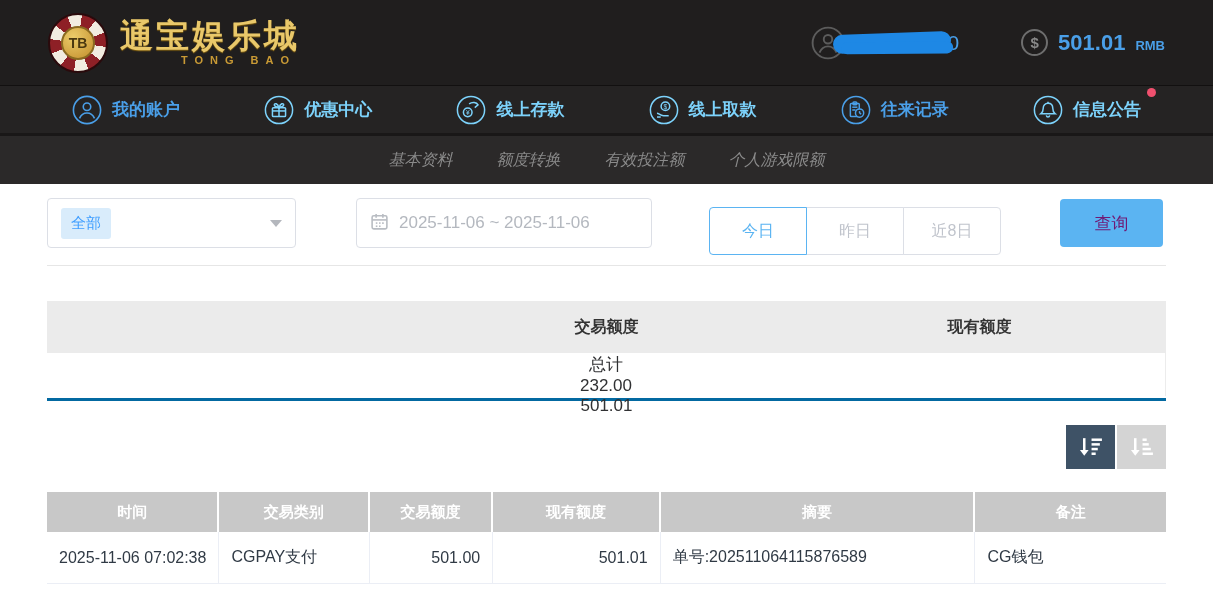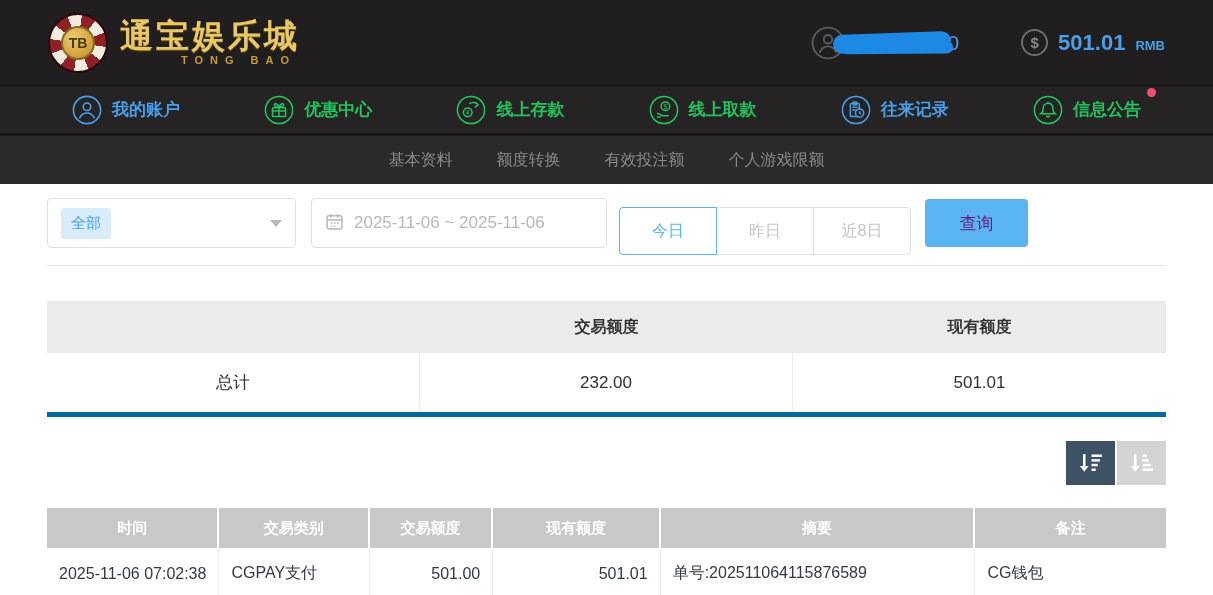--- a/index.html
+++ b/index.html
@@ -33,36 +33,36 @@
   .balance-box { display:flex; align-items:center; gap:10px; }
   .dollar-circle { width:27px; height:27px; border:2px solid #6e6e6e; border-radius:50%;
     color:#8a8a8a; font-size:15px; font-weight:bold; display:flex; align-items:center;
     justify-content:center; }
   .balance-amount { color:var(--accent); font-size:22px; font-weight:bold; }
   .balance-currency { color:var(--accent); font-size:13px; font-weight:bold; margin-top:6px; }
 
   
   .main-nav { height:50px; background:#252323; display:flex; align-items:center;
     justify-content:space-between; padding:0 72px; border-bottom:3px solid #191717; }
-  .nav-item { display:flex; align-items:center; gap:10px; color:#22c55e; cursor:pointer;
+  .nav-item { display:flex; align-items:center; gap:10px; color:#7dd3fc; cursor:pointer;
     position:relative; }
   .nav-item.active { color:var(--accent); }
   .nav-item svg { display:block; }
   .nav-label { font-size:17px; font-weight:bold; }
   .notif-dot { position:absolute; top:-7px; right:-15px; width:9px; height:9px;
     border-radius:50%; background:var(--dot-red); }
 
   
   .sub-nav { height:48px; background:#2b2929; display:flex; align-items:center;
-    justify-content:center; gap:44px; }
+    justify-content:center; gap:44px;font-style:italic; }
   .subnav-item { color:#8a8a8a; font-size:16px; cursor:pointer; }
 
   
   .content { padding:14px 47px 0; }
-  .filter-row { display:flex; align-items:center; }
+  .filter-row { display:flex; align-items:center;gap:45px; }
   .select-box { width:249px; height:50px; border:1px solid #dcdfe6; border-radius:4px;
     display:flex; align-items:center; padding:0 13px; background:#fff; cursor:pointer; }
   .select-tag { background:var(--tag-bg); color:var(--tag-text); font-size:15px;
     padding:6px 10px; border-radius:3px; }
   .caret-down { margin-left:auto; width:0; height:0; border-left:6px solid transparent;
     border-right:6px solid transparent; border-top:7px solid #b4b7bd; }
   .date-box { width:296px; height:50px; border:1px solid #dcdfe6; border-radius:4px;
     display:flex; align-items:center; gap:10px; padding:0 13px; margin-left:15px;
     color:#b8bcc2; background:#fff; cursor:pointer; }
   .date-text { font-size:17px; color:#b4b8bf; }
@@ -77,22 +77,22 @@
     color:#701a75; font-size:17px; border:none; border-radius:4px; display:flex;
     align-items:center; justify-content:center; cursor:pointer; }
   .divider { border-top:1px solid #e6e6e6; margin-top:17px; }
 
   
   .summary-table { margin-top:35px; }
   .summary-head { display:grid; grid-template-columns:1fr 1fr 1fr; height:52px;
     background:#ebebeb; }
   .summary-head > div { display:flex; align-items:center; justify-content:center;
     font-size:16px; font-weight:bold; color:#333; }
-  .summary-row { display:grid; grid-template-columns:1fr 1fr 1fr; height:64px;
-    border-bottom:5px solid #0369a1; }
+  .summary-row { display:grid; grid-template-columns:1fr; height:48px;
+    border-bottom:3px solid #0369a1; }
   .summary-row > div { display:flex; align-items:center; justify-content:center;
     font-size:17px; color:#303133; border-right:1px solid #ececec; }
   .summary-row > div:last-child { border-right:none; }
 
   
   .sort-row { margin-top:24px; display:flex; justify-content:flex-end; gap:2px; }
   .sort-btn { width:49px; height:44px; display:flex; align-items:center;
     justify-content:center; cursor:pointer; border:none; }
   .sort-btn.active { background:var(--sort-dark); }
   .sort-btn.inactive { background:#d4d4d4; }

